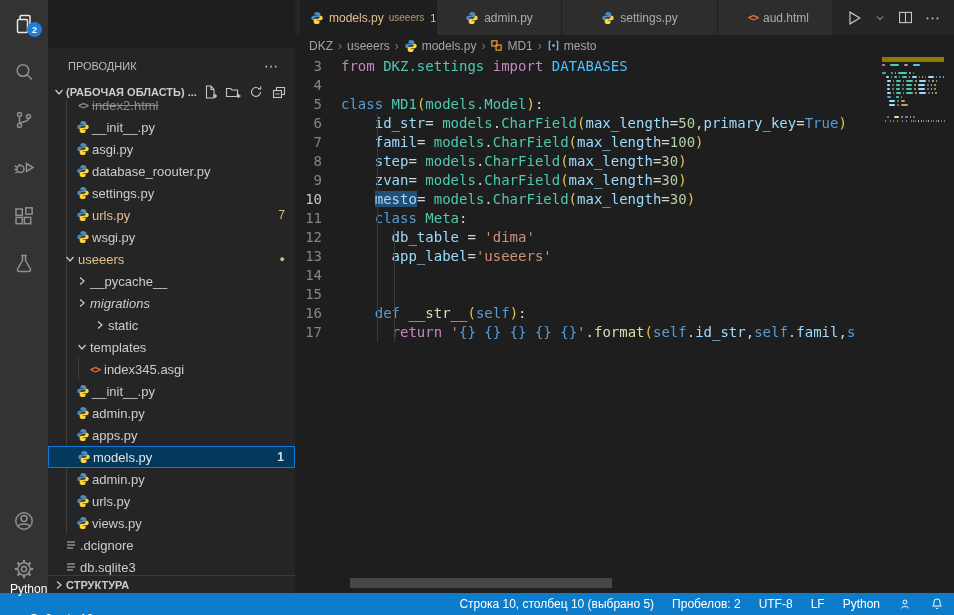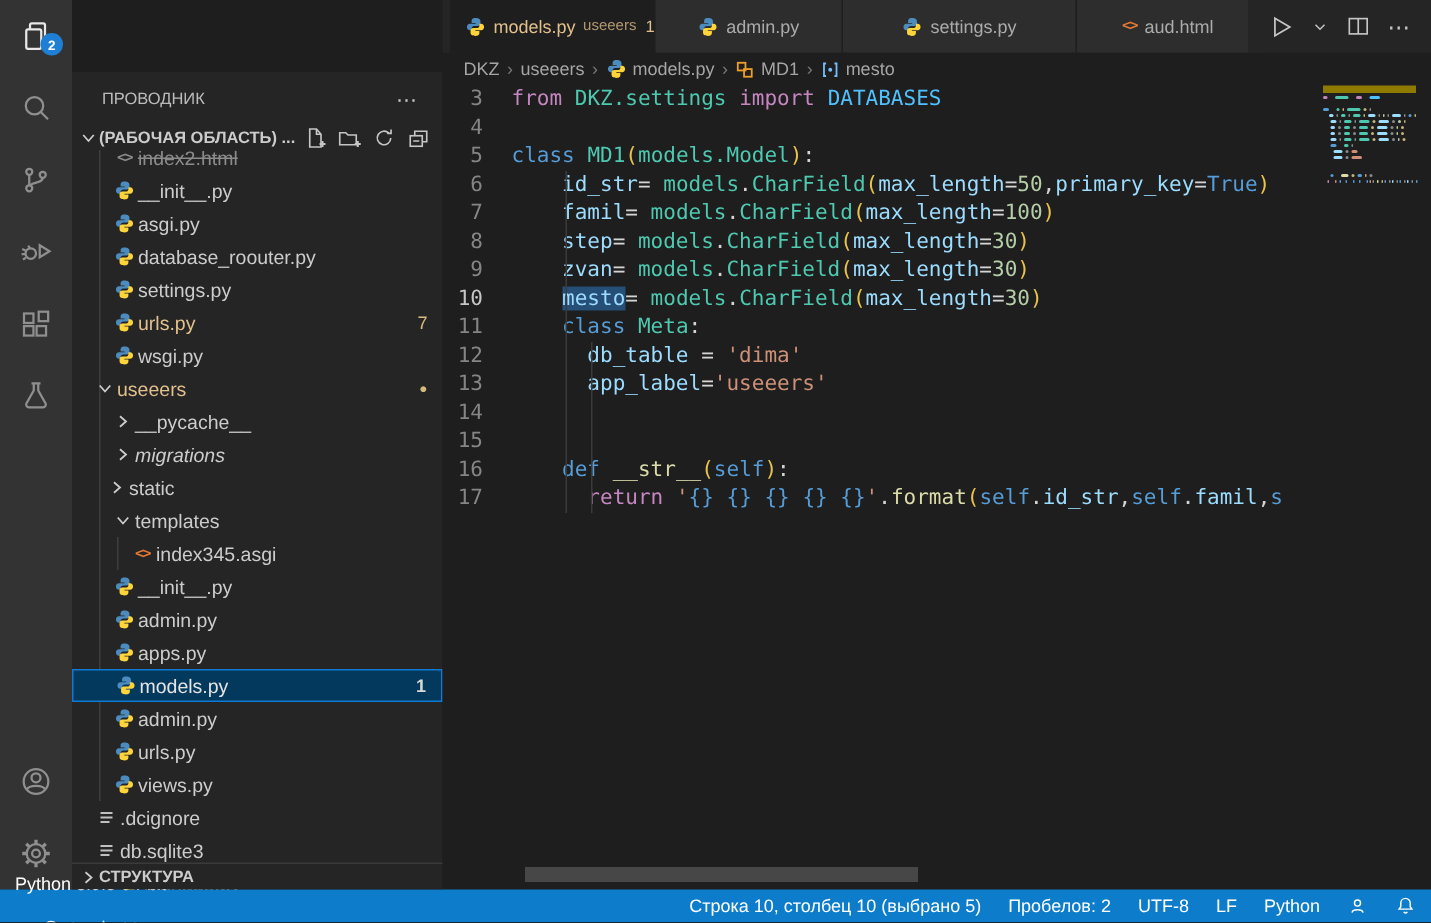--- a/index.html
+++ b/index.html
@@ -56,21 +56,21 @@
   .tab.center { justify-content:center; }
   .tab.active { background:#1E1E1E; color:#E2C08D; }
   .tab .ticon { margin-right:5px; display:flex; }
   .tab .desc { font-size:10px; margin-left:5px; opacity:.75; }
   .tab .tbadge { margin-left:6px; font-size:11px; }
   .tab .close { margin-left:7px; color:#C8C8C8; font-size:14px; line-height:1; cursor:pointer; }
   .editor-actions { position:absolute; right:0; top:0; height:35px; display:flex; align-items:center; gap:11px; padding:0 13px; background:#252526; }
   .editor-actions span { display:flex; align-items:center; cursor:pointer; color:#C5C5C5; font-size:15px; }
   .editor-actions svg { stroke:#C5C5C5; fill:none; stroke-width:1.3; }
   .breadcrumb { height:22px; display:flex; align-items:center; font-size:12px; color:#A5A5A5; padding-left:14px; gap:0; background:#1E1E1E; }
-  .bc-item { display:flex; align-items:flex-end; gap:4px; cursor:pointer; white-space:nowrap; }
+  .bc-item { display:flex; align-items:flex-start; gap:4px; cursor:pointer; white-space:nowrap; }
   .bc-sep { color:#7A7A7A; margin:0 5px; font-size:12px; }
   .code { position:absolute; top:57px; left:0; right:72px; font-family:"DejaVu Sans Mono", monospace; font-size:14px; line-height:19px; white-space:pre; }
   .code-line { height:19px; }
   .ln { display:inline-block; width:46px; padding-right:19px; text-align:right; color:#858585; }
   .ln.active { color:#C6C6C6; }
   .tk-kw{color:#C586C0}.tk-def{color:#569CD6}.tk-self{color:#569CD6}.tk-cls{color:#4EC9B0}
   .tk-fn{color:#DCDCAA}.tk-var{color:#9CDCFE}.tk-num{color:#B5CEA8}.tk-str{color:#CE9178}
   .tk-ph{color:#569CD6}.tk-pun{color:#D4D4D4}.tk-b1{color:#E8C34C}.tk-const{color:#4FC1FF}
   .tk-sel{background:#264F78}
   .eguide { position:absolute; width:1px; background:#3A3A3A; }
@@ -277,21 +277,21 @@
             <span class="label">__pycache__</span>
           </div>
           <div class="row" style="padding-left: 26px; font-style: italic;">
             <span class="chev">
               <svg width="14" height="14" viewBox="0 0 14 14">
                 <path d="M5 3.5l4 3.5-4 3.5"></path>
               </svg>
             </span>
             <span class="label">migrations</span>
           </div>
-          <div class="row" style="padding-left: 22px;">
+          <div class="row" style="padding-left: 44px;">
             <span class="chev">
               <svg width="14" height="14" viewBox="0 0 14 14">
                 <path d="M5 3.5l4 3.5-4 3.5"></path>
               </svg>
             </span>
             <span class="label">static</span>
           </div>
           <div class="row" style="padding-left: 26px;">
             <span class="chev">
               <svg width="14" height="14" viewBox="0 0 14 14">

